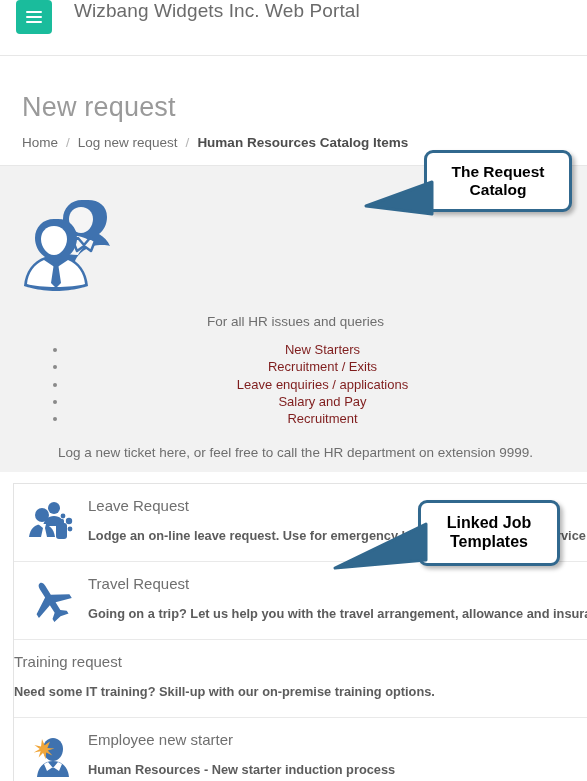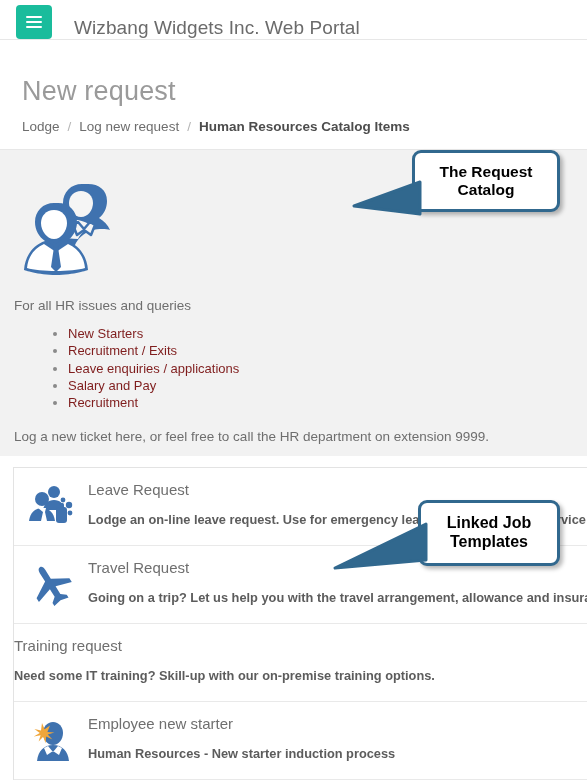--- a/index.html
+++ b/index.html
@@ -8,24 +8,24 @@
     width:587px; height:781px;
     background:#ffffff;
     font-family:"Liberation Sans", sans-serif;
     color:#5a5a5a;
     overflow:hidden;
     position:relative;
   }
 
   
   .topbar{
-    height:40px;
+    height:56px;
     background:#ffffff;
     border-bottom:1px solid #e7e7e7;
-    display:flex; align-items:flex-end;
+    display:flex; align-items:flex-start;
     padding:0 11px 0 16px;
   }
   .menu-btn{
     width:36px;height:34px;border-radius:4px;
     background:#1abc9c;border:none;
     display:flex;align-items:center;justify-content:center;
     flex-direction:column;gap:3px;cursor:pointer;
     padding:0;
   }
   .menu-btn i{display:block;width:16px;height:2px;background:#fff;border-radius:1px;}
@@ -54,21 +54,21 @@
   }
   .cat-hero{ display:flex; align-items:flex-start; gap:6px; padding:6px 0 4px 0;}
   .cat-hero-icon{ width:116px; flex:0 0 116px; display:flex; justify-content:center; padding-top:8px;}
   .cat-hero-text{ padding-top:22px; flex:1 1 auto; min-width:0;}
   .cat-name{
     font-size:26px;font-weight:400;color:#8e8e8e;
     margin:0 0 10px 0;letter-spacing:.2px;white-space:nowrap;
   }
   .cat-desc{ font-size:13.5px;color:#6e6e6e; white-space:nowrap;}
 
-  .cat-body{ padding:6px 0 0 4px;}
+  .cat-body{ padding:6px 0 0 4px;text-align:center;}
   .cat-body p{ margin:6px 0 0 0; font-size:13.5px; color:#6e6e6e;}
   .cat-body ul{ margin:12px 0 0 0; padding-left:54px;}
   .cat-body li{ font-size:13px; color:#7f1d1d; line-height:1.33; list-style:disc;}
   .cat-body li::marker{ color:#8a8a8a; }
   .cat-foot{ margin-top:18px !important; }
 
   
   .items-wrap{ padding:11px 0 0 13px; background:#ffffff;}
   .items{
     border:1px solid #e3e3e3; border-bottom:none;
@@ -100,21 +100,21 @@
     background:#fff;
     border:3px solid #31688e;
     border-radius:9px;
     box-shadow:3px 3px 4px rgba(0,0,0,.28);
     text-align:center;
     font-family:"Liberation Sans", sans-serif;
     font-weight:bold; color:#000;
     display:flex;align-items:center;justify-content:center;
     line-height:1.18;
   }
-  #callout-request{ left:412px; top:150px; }
+  #callout-request{ left:424px; top:150px; }
   #callout-request .callout-box{ width:148px; height:62px; font-size:15.5px; }
   #callout-templates{ left:418px; top:500px; }
   #callout-templates .callout-box{ width:142px; height:66px; font-size:16px; }
   .tail{ position:absolute; overflow:visible; }
   #tail-request{ left:-60px; top:26px; width:70px; height:44px;}
   #tail-templates{ left:-85px; top:20px; width:95px; height:58px;}
 </style>
 </head>
 <body>
 
@@ -123,21 +123,21 @@
     <i></i>
     <i></i>
     <i></i>
   </button>
   <span class="brand">Wizbang Widgets Inc. Web Portal</span>
 </div>
 
 <div class="page-head">
   <h1 class="page-title">New request</h1>
   <nav class="crumbs">
-    <a href="#">Lodge</a>
+    <a href="#">Home</a>
     <span class="sep">/</span>
     <a href="#">Log new request</a>
     <span class="sep">/</span>
     <span class="current">Human Resources Catalog Items</span>
   </nav>
 </div>
 
 <div class="catalog-band">
 
   <div class="cat-hero">

